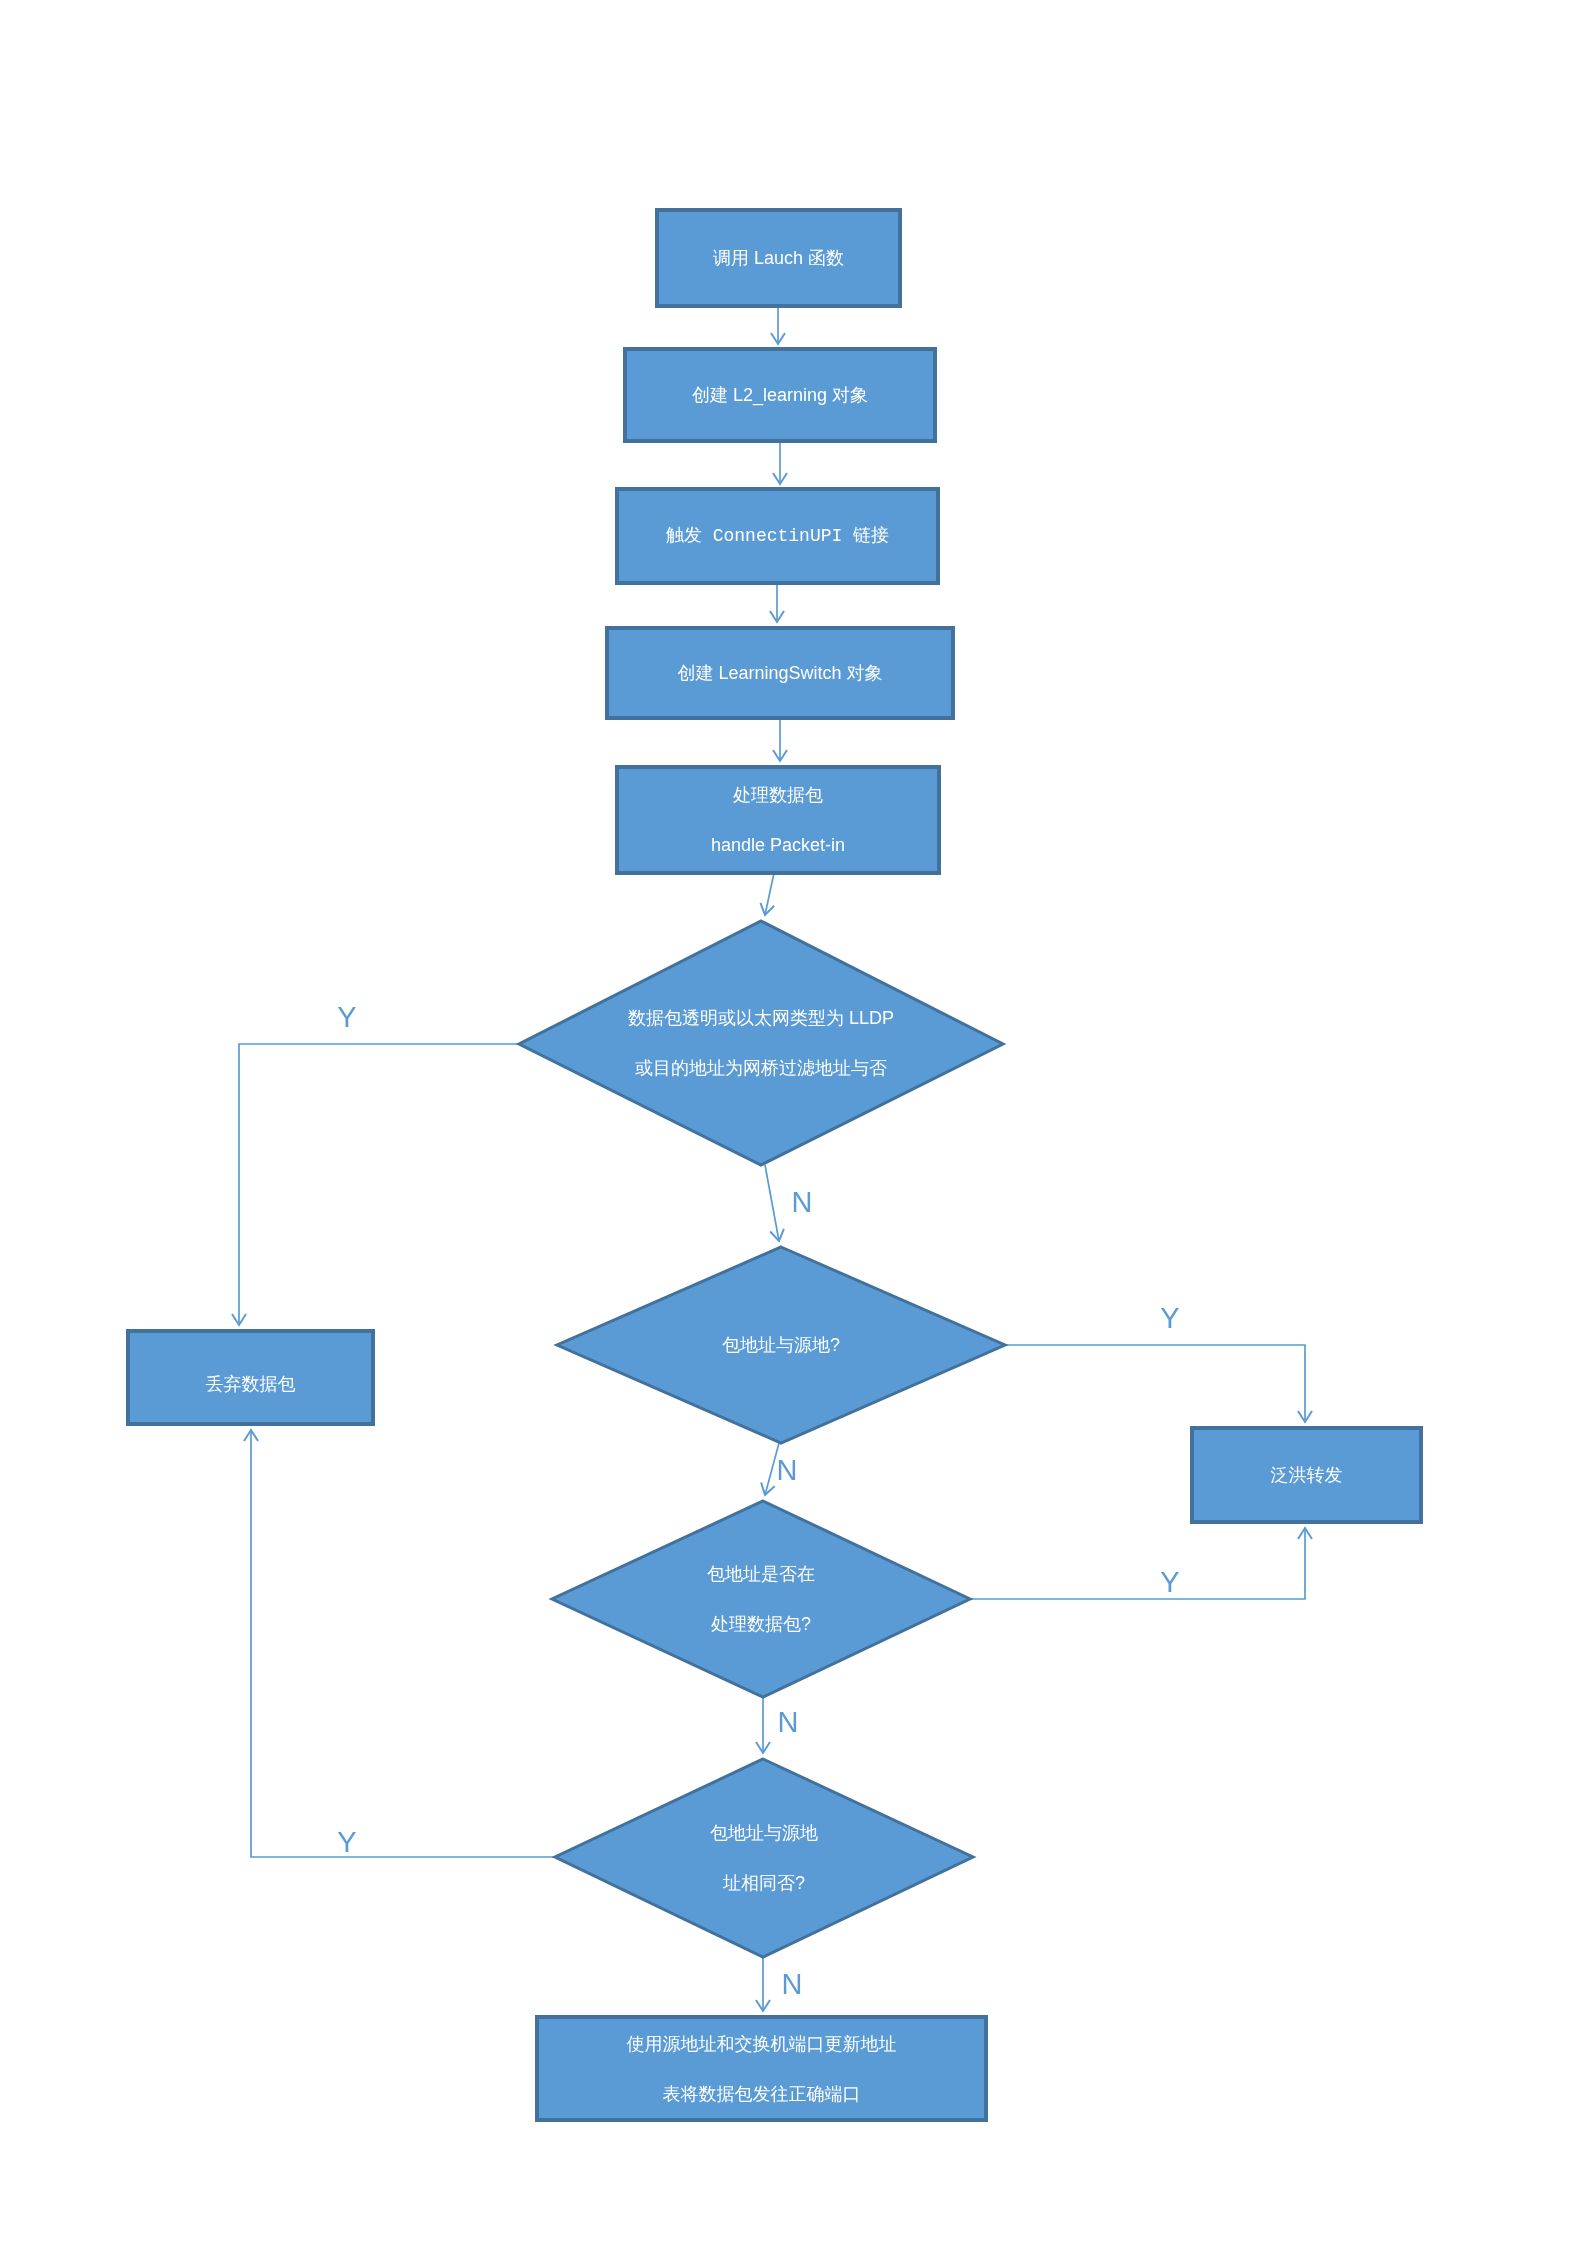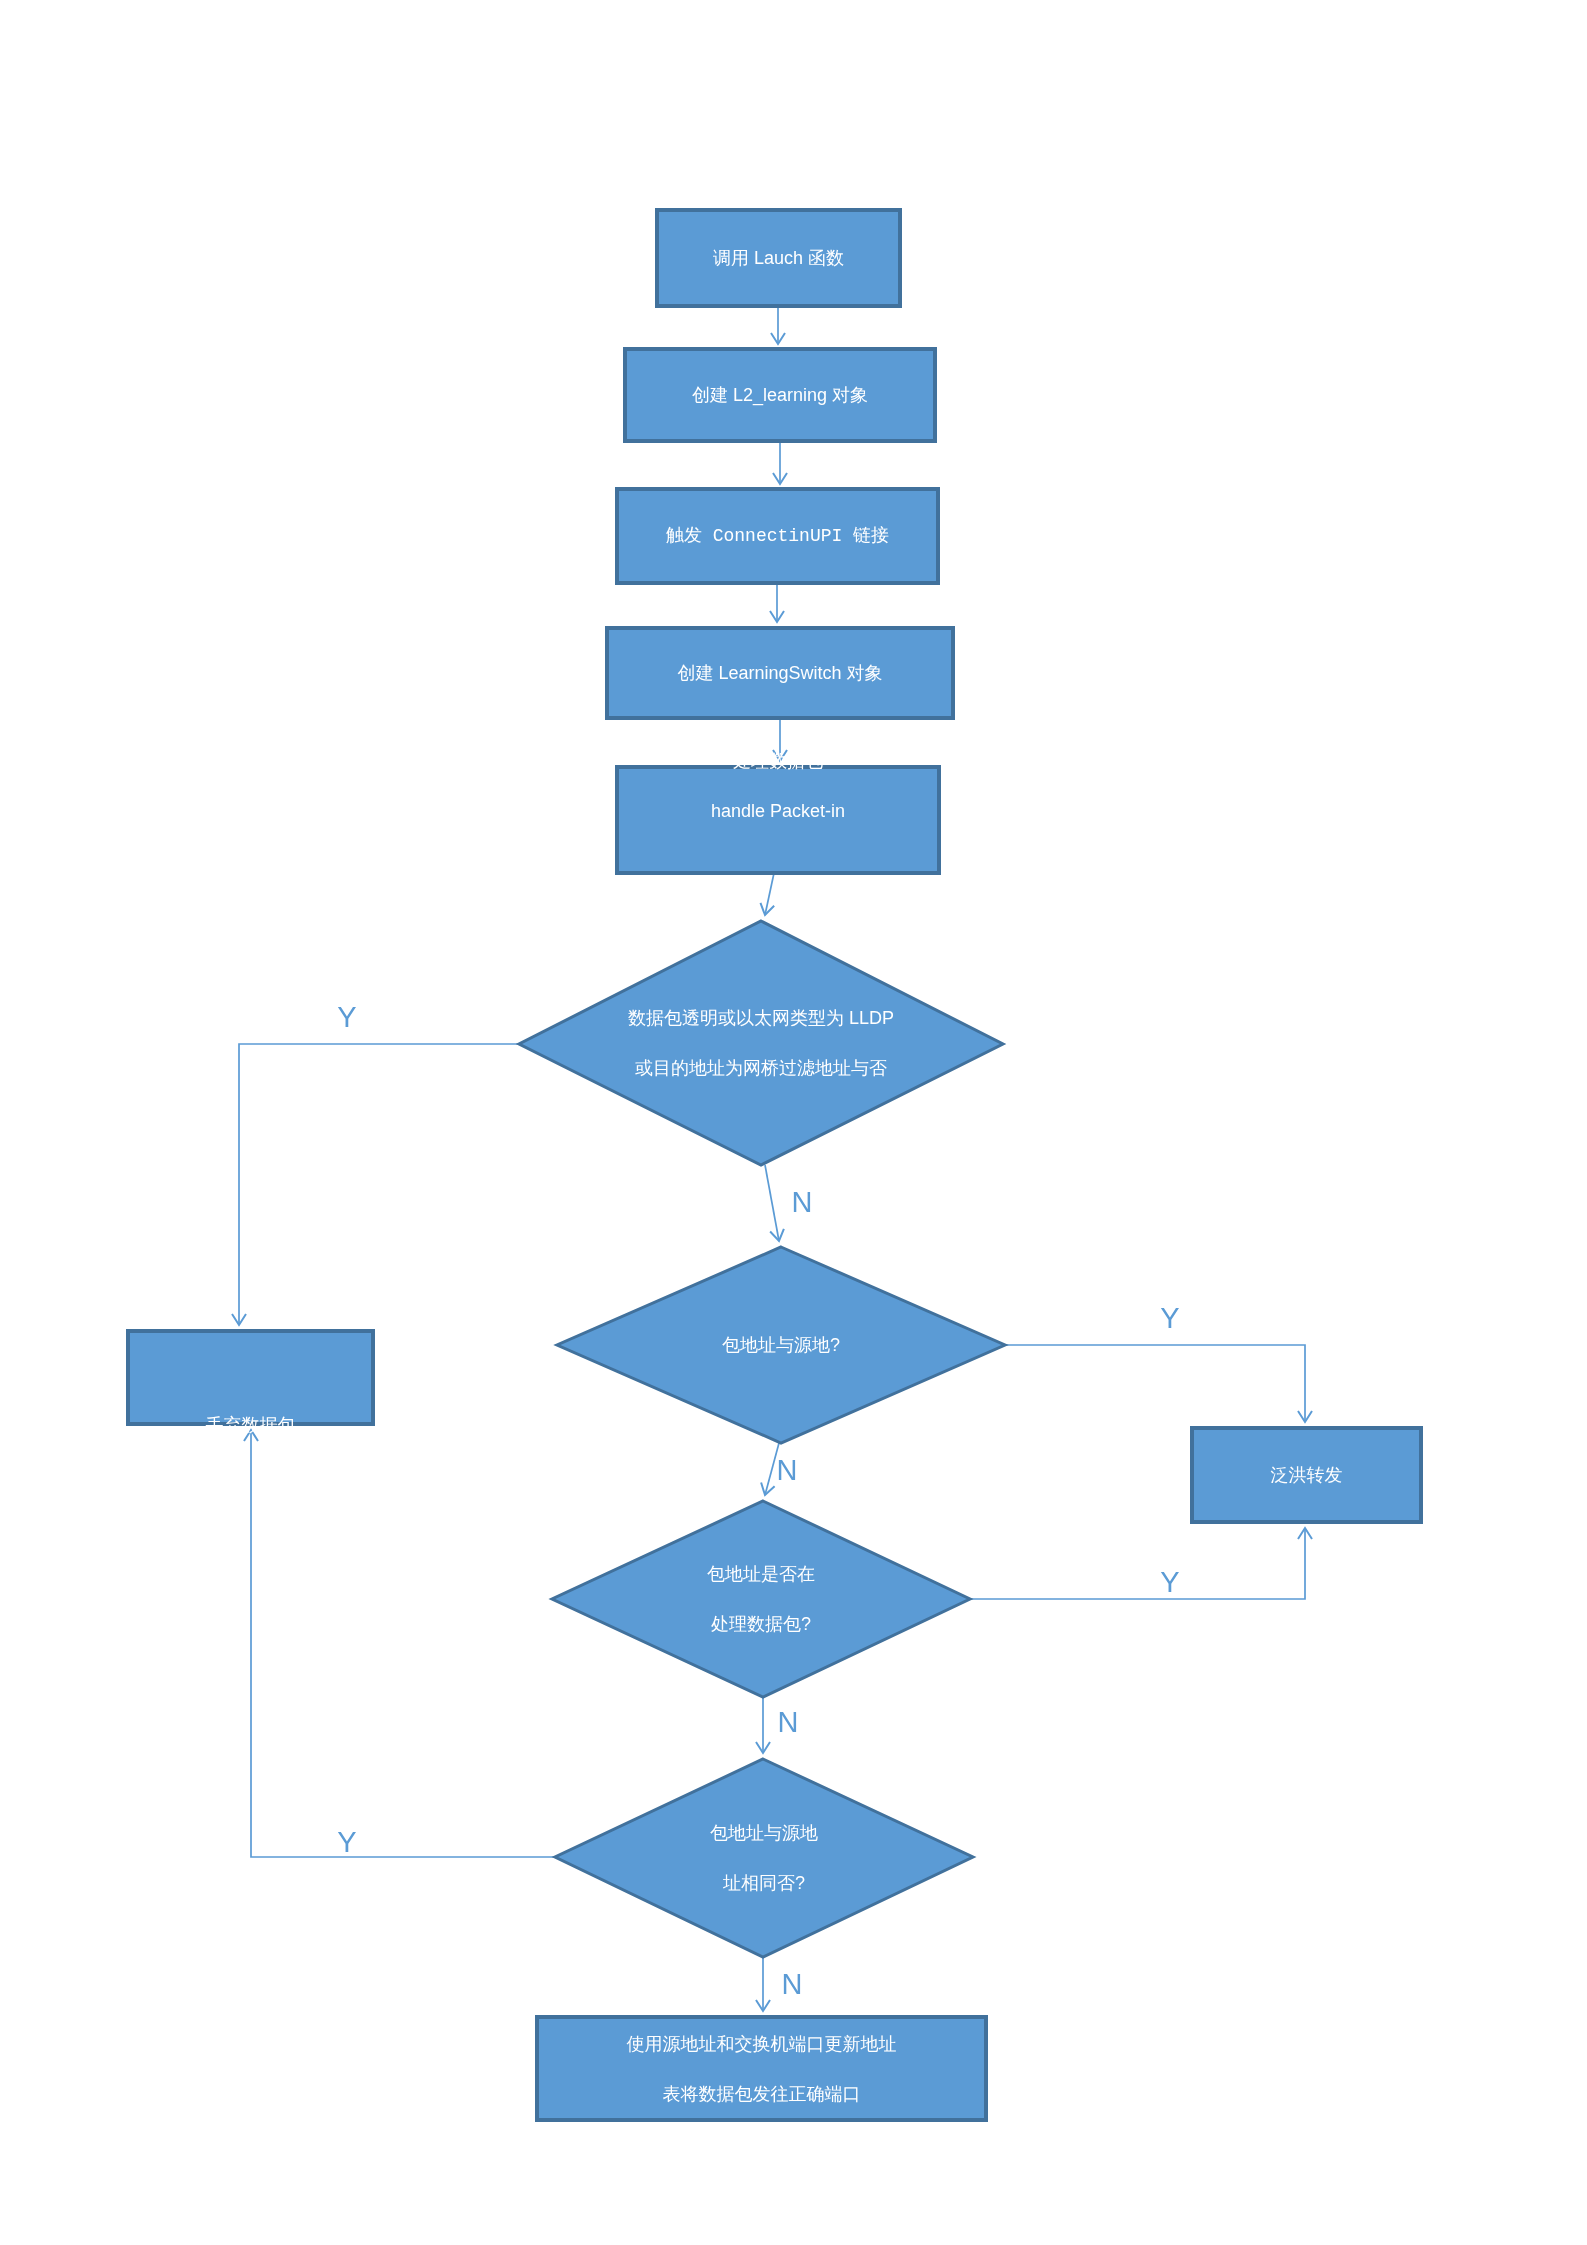--- a/index.html
+++ b/index.html
@@ -86,31 +86,31 @@
   </div>
 
   <div class="nlabel" style="left:617px;top:489px;width:321px;height:94px;font-family:Liberation Mono, monospace;">
     <span>触发 ConnectinUPI 链接</span>
   </div>
 
   <div class="nlabel" style="left:607px;top:628px;width:346px;height:90px;">
     <span>创建 LearningSwitch 对象</span>
   </div>
 
-  <div class="nlabel" style="left:617px;top:733px;width:322px;height:106px;">
+  <div class="nlabel" style="left:617px;top:767px;width:322px;height:106px;">
     <span>处理数据包</span>
     <span>handle Packet-in</span>
   </div>
 
   <div class="nlabel" style="left:519px;top:921px;width:484px;height:244px;">
     <span>数据包透明或以太网类型为 LLDP</span>
     <span>或目的地址为网桥过滤地址与否</span>
   </div>
 
-  <div class="nlabel" style="left:128px;top:1378px;width:245px;height:93px;">
+  <div class="nlabel" style="left:128px;top:1337px;width:245px;height:93px;">
     <span>丢弃数据包</span>
   </div>
 
   <div class="nlabel" style="left:557px;top:1247px;width:448px;height:196px;">
     <span>包地址与源地?</span>
   </div>
 
   <div class="nlabel" style="left:1192px;top:1428px;width:229px;height:94px;">
     <span>泛洪转发</span>
   </div>

